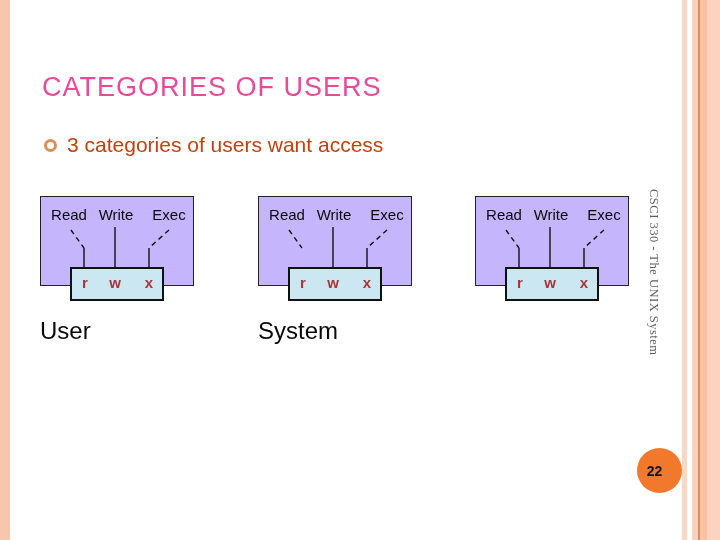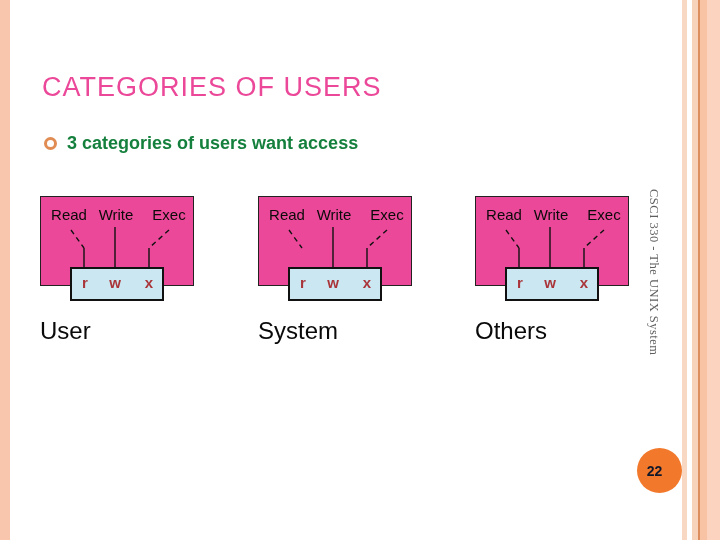--- a/index.html
+++ b/index.html
@@ -20,24 +20,24 @@
   .title{
     position:absolute;left:42px;top:72px;width:600px;
     font-size:27px;letter-spacing:1px;color:#ec4899;font-weight:400;
   }
   
   .bullet-row{position:absolute;left:44px;top:133px;display:flex;align-items:center;}
   .bullet-ring{
     width:7px;height:7px;border:3px solid #e08c53;border-radius:50%;
     background:#fff;margin-right:10px;flex:0 0 auto;
   }
-  .bullet-text{font-size:18px;color:#15803d;font-weight:bold;}
+  .bullet-text{font-size:21px;color:#c2410c;}
   
   .card{
-    position:absolute;top:196px;width:154px;height:90px;background:#ec4899;
+    position:absolute;top:196px;width:154px;height:90px;background:#c4b5fd;
     border:1.5px solid #222;box-sizing:border-box;
   }
   .plabel{
     position:absolute;top:9px;transform:translateX(-50%);
     font-size:15px;color:#0a0a0a;font-weight:500;white-space:nowrap;
   }
   .callouts{position:absolute;left:0;top:0;}
   .callouts path{stroke:#111;stroke-width:1.4;fill:none;}
   .permbox{
     position:absolute;left:29px;top:70px;width:94px;height:34px;
@@ -129,21 +129,20 @@
       <path d="M74,30 L74,80"></path>
       <path d="M128,33 L108,51" stroke-dasharray="5,4"></path>
       <path d="M108,51 L108,80"></path>
     </svg>
     <div class="permbox">
       <span class="pchar" style="left:13px">r</span>
       <span class="pchar" style="left:43px">w</span>
       <span class="pchar" style="left:77px">x</span>
     </div>
   </div>
-  <div class="cat-label" style="left:475px;width:154px">Others</div>
 
   <div class="side-text">CSCI 330 - The UNIX System</div>
 
   <div class="page-badge">
     <span class="page-num">22</span>
   </div>
 
   <div class="stripe stripe-a"></div>
   <div class="stripe stripe-b"></div>
   <div class="stripe stripe-line"></div>

